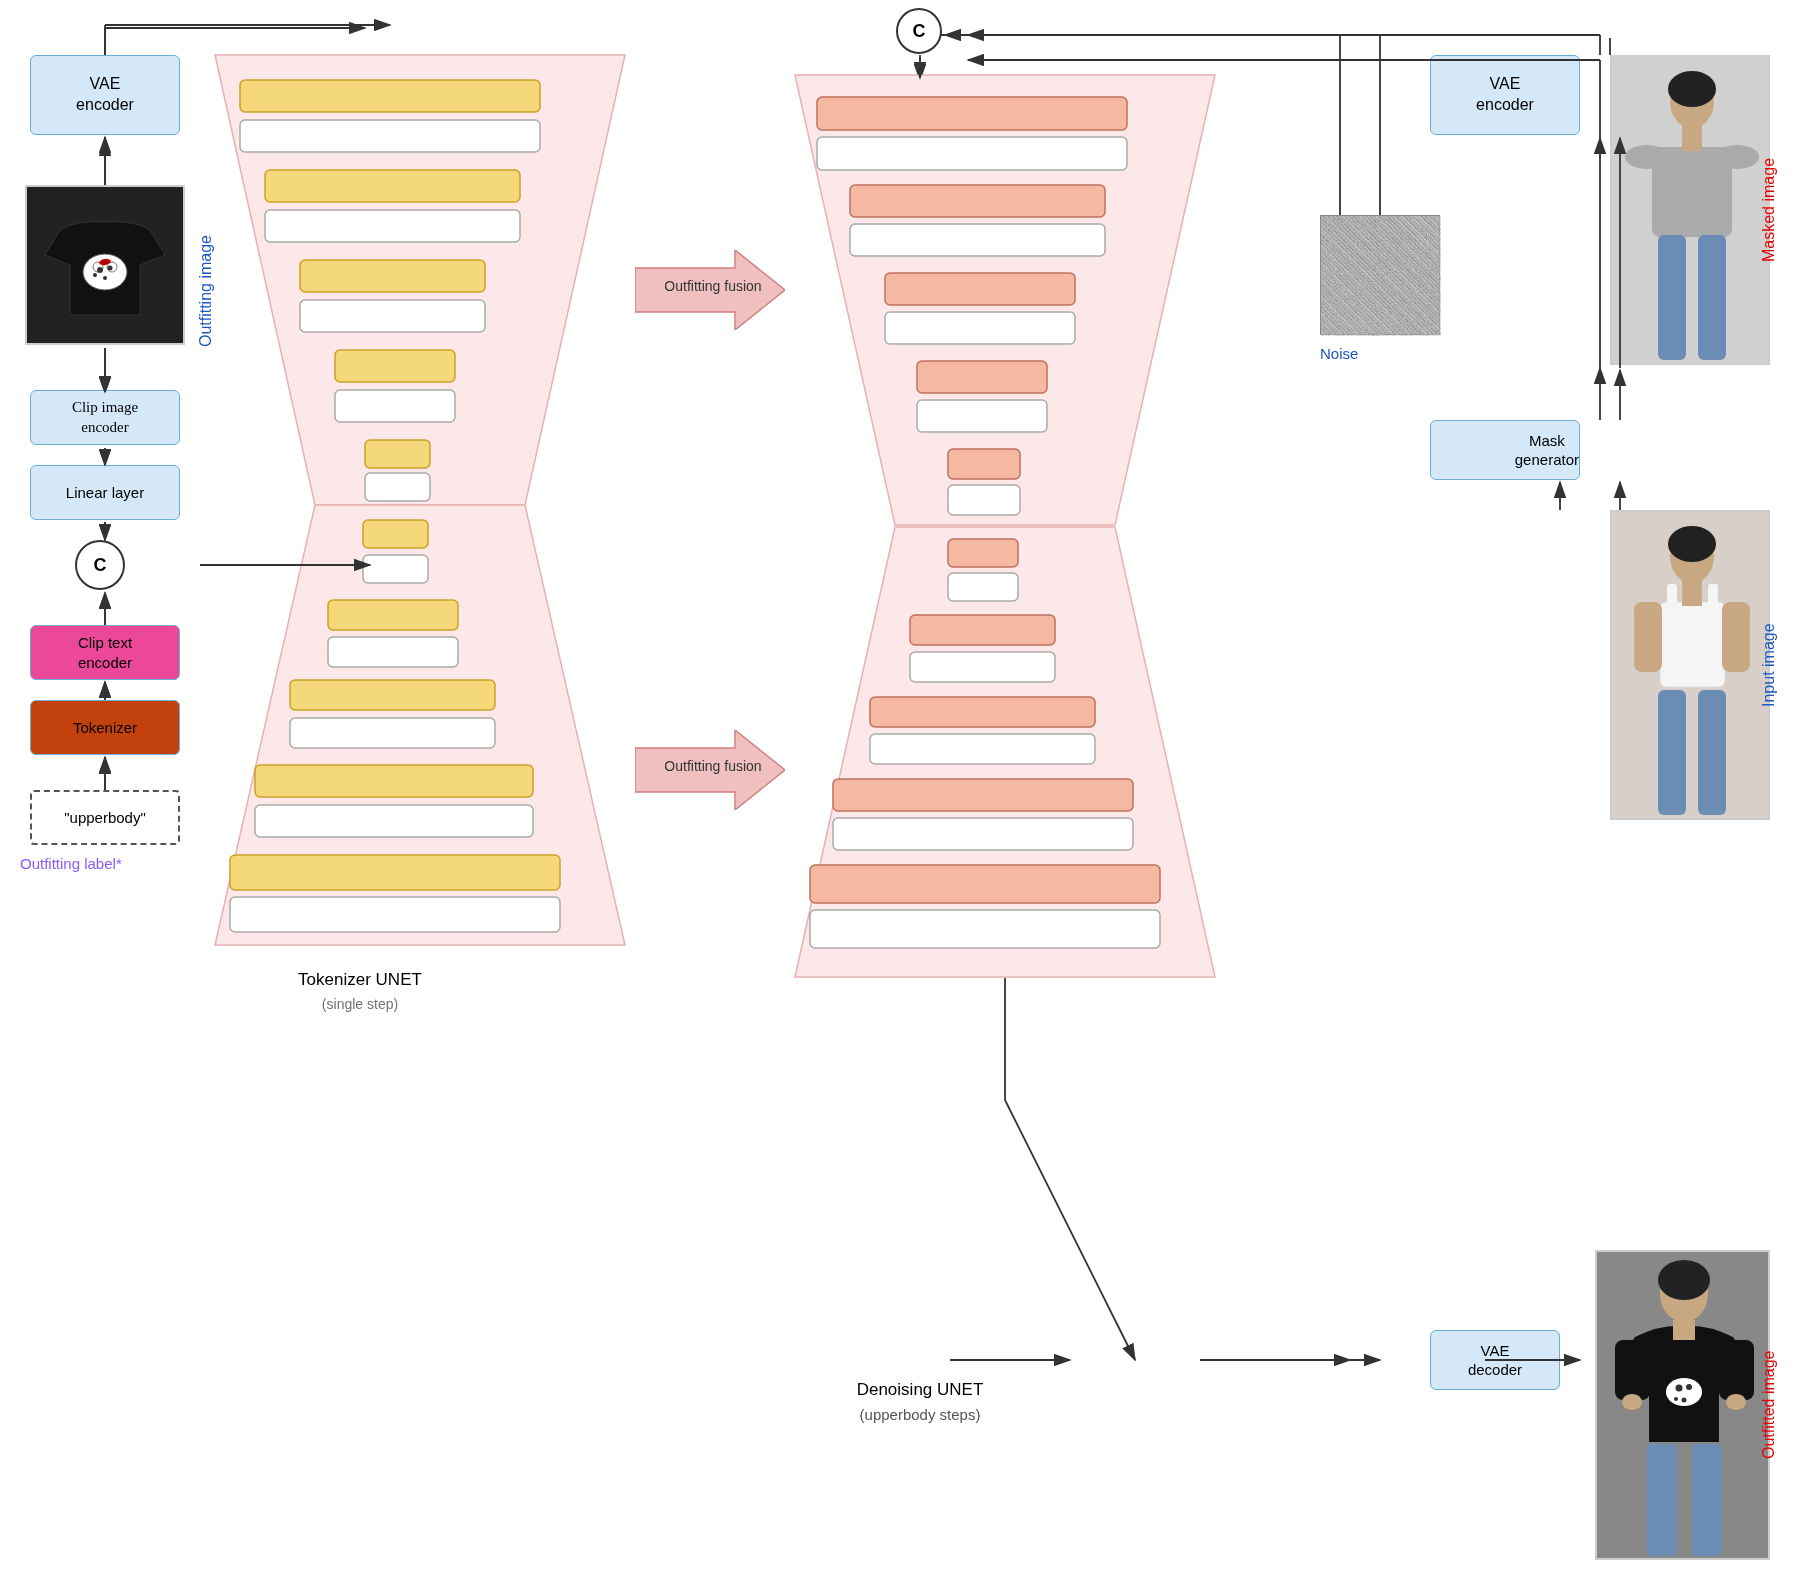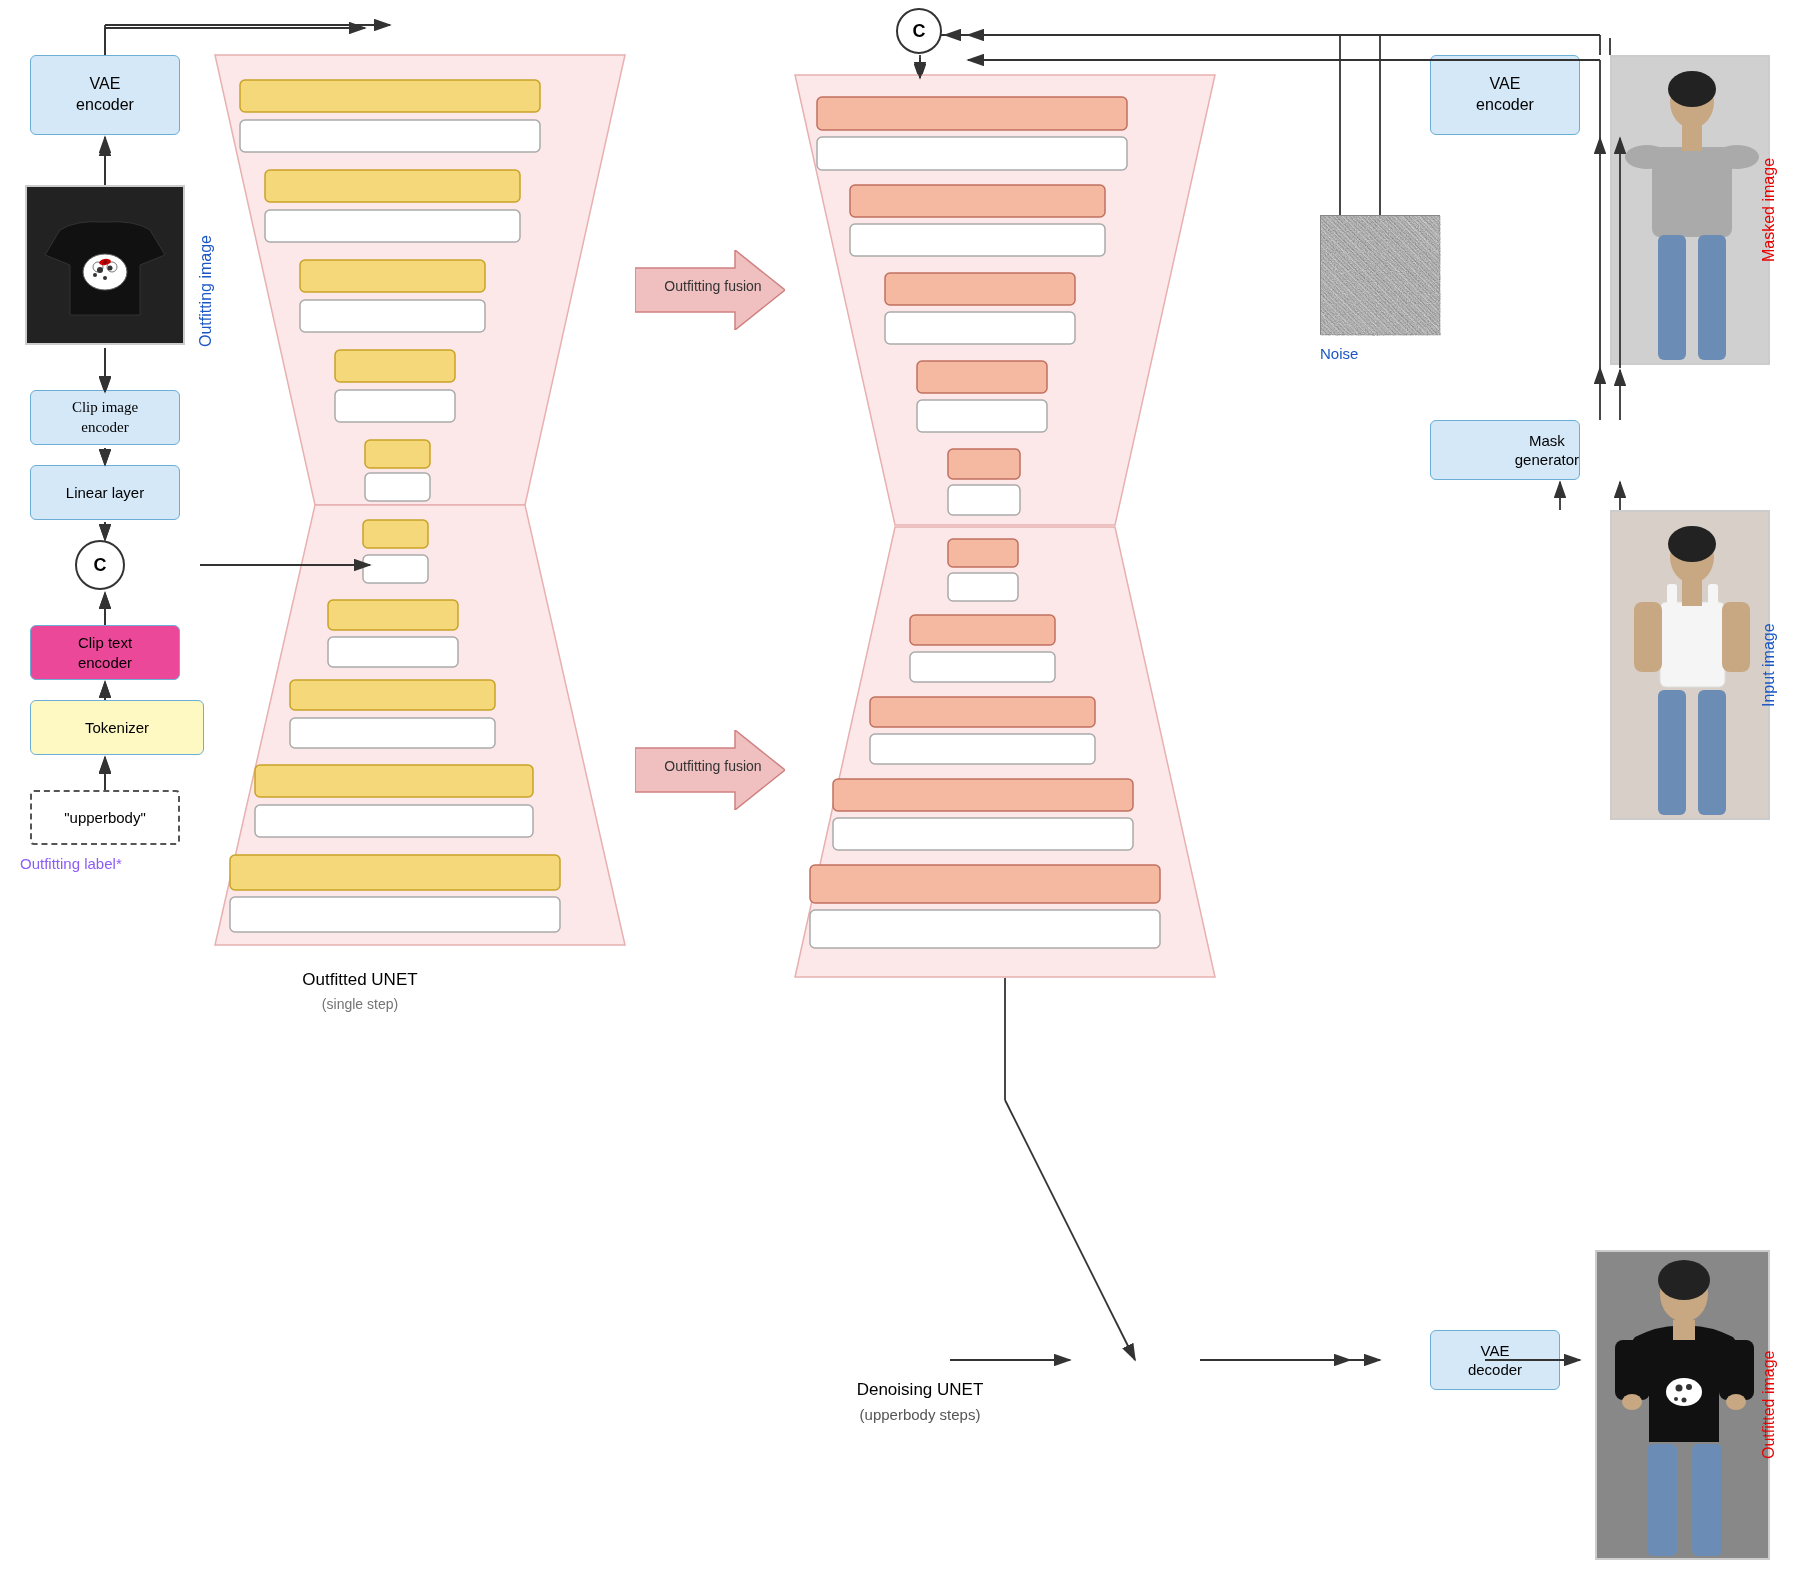--- a/index.html
+++ b/index.html
@@ -93,22 +93,22 @@
       border-radius: 6px;
       display: flex; align-items: center; justify-content: center;
       text-align: center;
       font-size: 15px;
       line-height: 1.3;
     }
 
     .tokenizer {
       position: absolute;
       top: 700px; left: 30px;
-      width: 174px; height: 55px;
-      background: #fef9c3;
+      width: 150px; height: 55px;
+      background: #c2410c;
       border: 1.5px solid #6baed6;
       border-radius: 6px;
       display: flex; align-items: center; justify-content: center;
       font-size: 15px;
     }
 
     .outfitting-label-box {
       position: absolute;
       top: 790px; left: 30px;
       width: 150px; height: 55px;
@@ -382,21 +382,21 @@
     <rect x="75" y="213" width="205" height="30" rx="5" fill="#fff" stroke="#aaa" stroke-width="1.5"></rect>
 
     <rect x="40" y="260" width="278" height="32" rx="5" fill="#f5d87a" stroke="#c9a227" stroke-width="1.5"></rect>
     <rect x="40" y="300" width="278" height="32" rx="5" fill="#fff" stroke="#aaa" stroke-width="1.5"></rect>
 
     <rect x="15" y="350" width="330" height="35" rx="5" fill="#f5d87a" stroke="#c9a227" stroke-width="1.5"></rect>
     <rect x="15" y="392" width="330" height="35" rx="5" fill="#fff" stroke="#aaa" stroke-width="1.5"></rect>
   </svg>
 
   <div style="position:absolute;top:970px;left:260px;font-size:17px;text-align:center;width:200px;">
-    <span>Outfitted UNET</span>
+    <span>Tokenizer UNET</span>
   </div>
   <div style="position:absolute;top:996px;left:260px;font-size:14px;color:#737373;text-align:center;width:200px;">
     <span>(single step)</span>
   </div>
 
   <svg style="position:absolute;top:250px;left:635px;width:150px;height:80px" viewBox="0 0 150 80" xmlns="http://www.w3.org/2000/svg">
     <polygon points="0,18 100,18 100,0 150,40 100,80 100,62 0,62" fill="#f0c0c0" stroke="#d08080" stroke-width="1.5"></polygon>
   </svg>
   <div class="fusion-label" style="top:278px;left:648px;font-size:14px;color:#333;width:130px;text-align:center">
     <span>Outfitting fusion</span>

